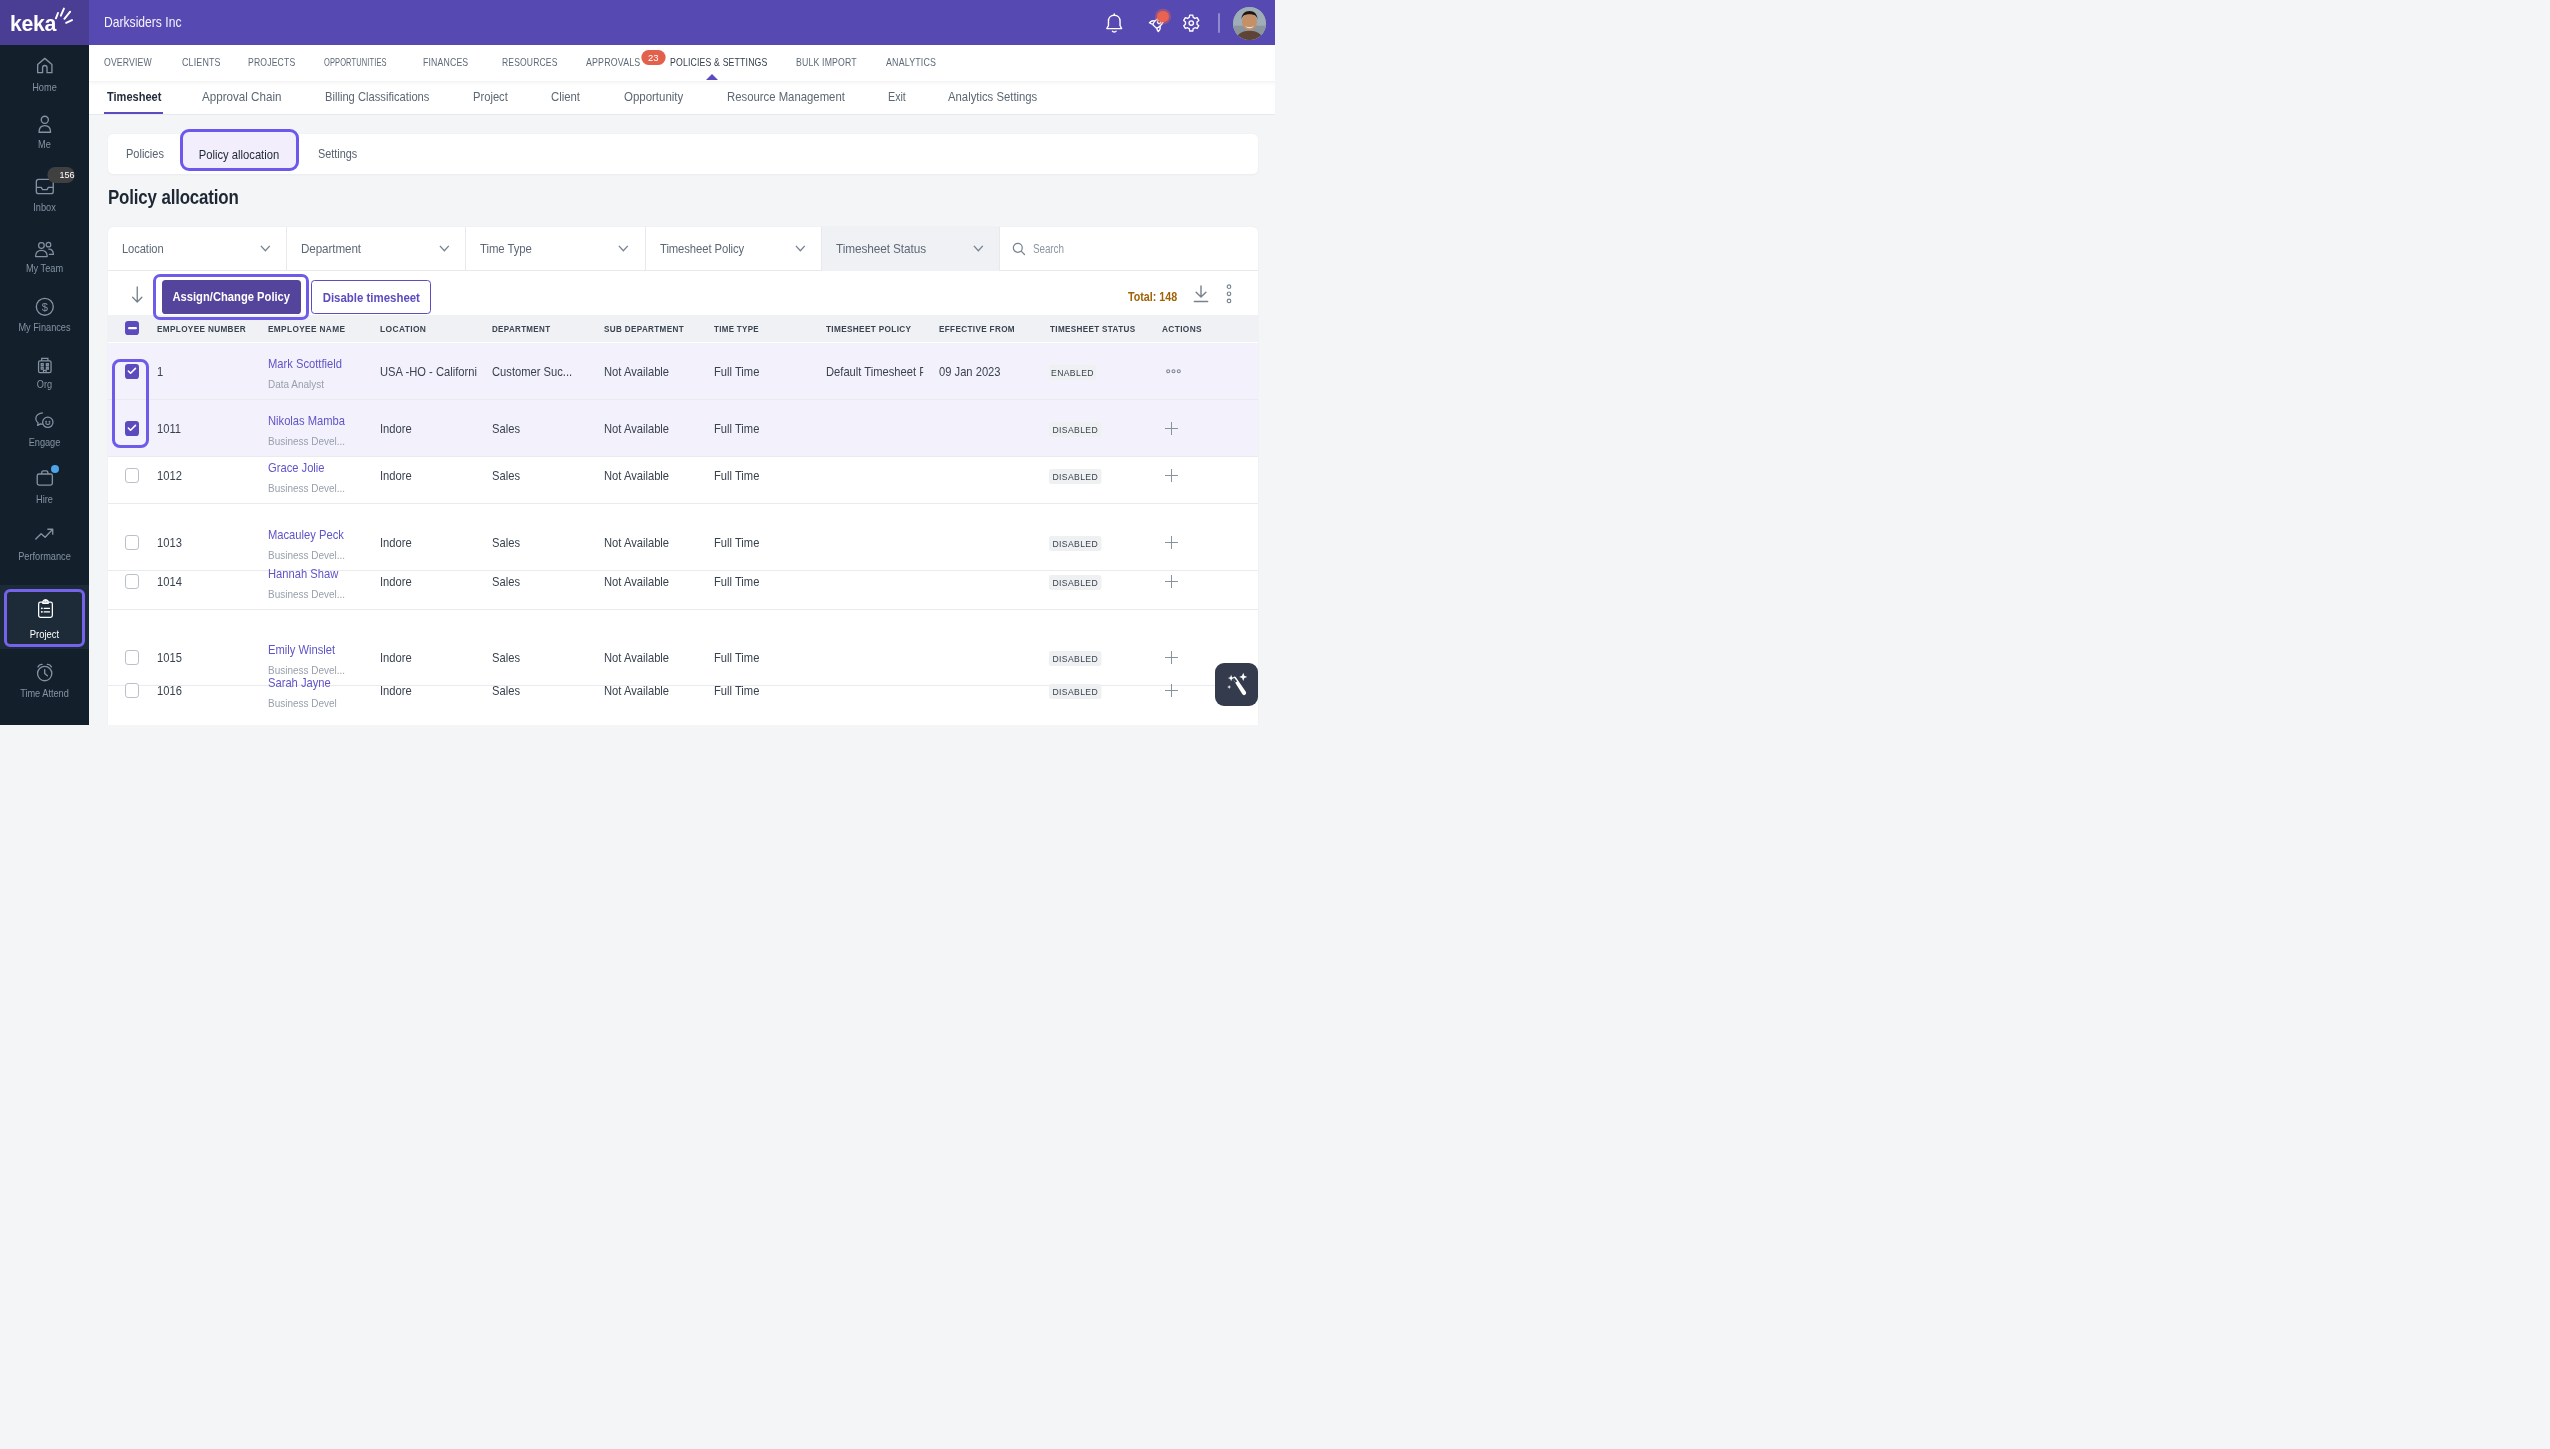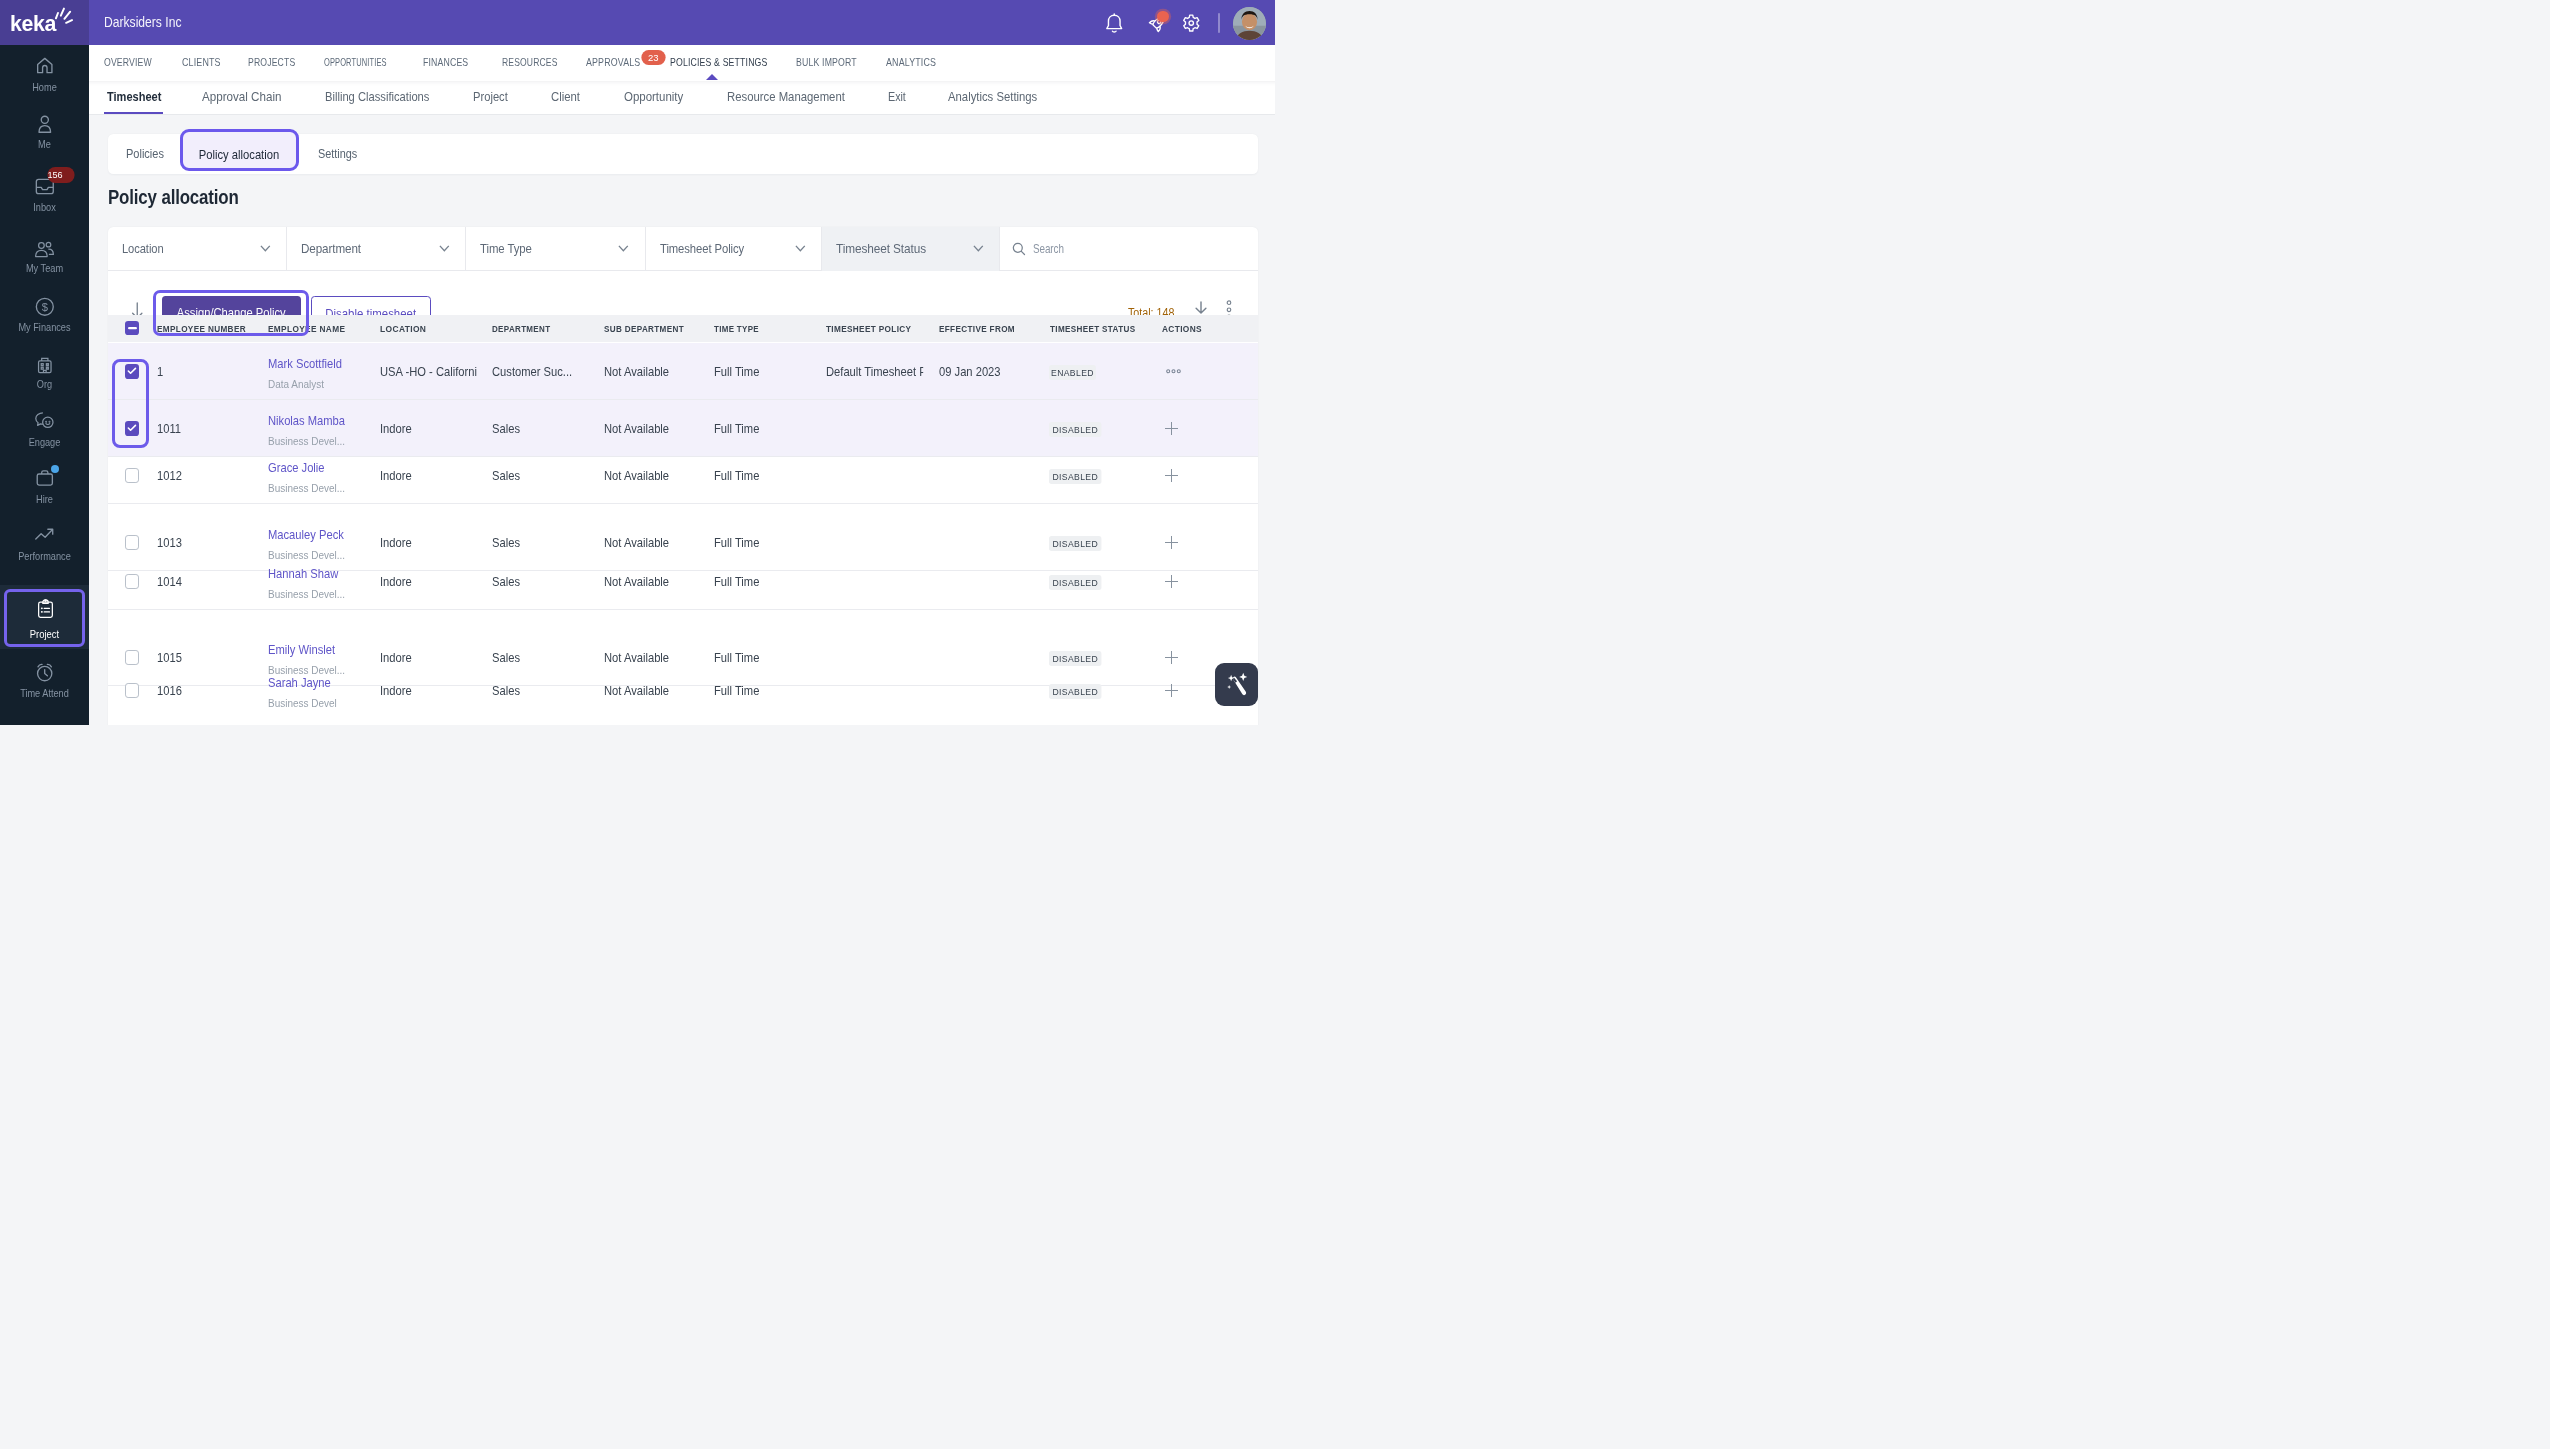--- a/index.html
+++ b/index.html
@@ -45,21 +45,21 @@
 #h1 { position:absolute; left:108px; top:187px; line-height:20.5px; font-size:20.5px; font-weight:700; color:#1e2835; letter-spacing:-0.2px; }
 
 
 #card { position:absolute; left:108px; top:227px; width:1150px; height:498px; background:#fff; border-radius:5.4px 5.4px 0 0; box-shadow:0 0.9px 1.8px rgba(40,50,70,0.06); }
 #filterrow { position:absolute; left:0; top:0; width:1150px; height:44px; border-bottom:0.9px solid #e8e9ed; }
 .fcell { position:absolute; top:0; height:44px; border-right:0.9px solid #e8e9ed; }
 .flabel { position:absolute; left:14.3px; top:0; height:44px; line-height:44px; font-size:13px; color:#5e6977; letter-spacing:-0.1px; }
 .chev { position:absolute; top:18px; width:10.7px; height:7.1px; }
 #statuscell { background:#eff1f4; }
 
-#btnrow { position:absolute; left:0; top:60px; width:1150px; height:45px; }
+#btnrow { position:absolute; left:0; top:44px; width:1150px; height:45px;font-weight:bold; }
 #assignring { position:absolute; left:45px; top:2.7px; z-index:5; width:156px; height:46px; border:3.6px solid #6d5bea; border-radius:7.1px; }
 #assignbtn { position:absolute; left:54px; top:9px; width:139px; height:34px; background:#54449c; border-radius:3.6px; color:#fff; font-size:13px; text-align:center; line-height:34px; }
 #disablebtn { position:absolute; left:203px; top:9px; width:120px; height:34px; background:#fff; border:0.9px solid #5b4cc0; border-radius:3.6px; color:#5b4cc0; font-size:13px; text-align:center; line-height:33px; }
 #totaltxt { position:absolute; left:1020px; top:9px; width:46px; height:34px; line-height:34px; font-size:12.5px; color:#a16207; white-space:nowrap; }
 
 
 #thead { position:absolute; left:0; top:88px; width:1150px; height:27px; background:#f0f1f4; }
 .th { position:absolute; top:0; height:27px; line-height:28px; font-size:9.4px; font-weight:700; color:#3a4450; letter-spacing:0.4px; white-space:nowrap; }
 .row { position:absolute; left:0; width:1150px; height:57px; border-bottom:0.9px solid #eaebef; }
 .row.sel { background:#f3f1fb; }
@@ -378,21 +378,21 @@
 <svg class="abs" style="left:35px;top:114px" width="19.6" height="19.6" viewBox="0 0 22 22">
   <circle cx="11" cy="6.5" r="4" fill="none" stroke="#8492a2" stroke-width="1.5"></circle>
   <path d="M4.5 20.5 C4.5 15.5 7 13 11 13 C15 13 17.5 15.5 17.5 20.5 Z" fill="none" stroke="#8492a2" stroke-width="1.5" stroke-linejoin="round"></path>
 </svg>
 <div class="sidelabel" style="left:0;top:138px">Me</div>
 
 <svg class="abs" style="left:35px;top:178px" width="19.6" height="17" viewBox="0 0 22 19">
   <rect x="1.5" y="1.5" width="19" height="16" rx="2.5" fill="none" stroke="#8492a2" stroke-width="1.5"></rect>
   <path d="M1.5 10.5 L7 10.5 L8.5 13 L13.5 13 L15 10.5 L20.5 10.5" fill="none" stroke="#8492a2" stroke-width="1.5" stroke-linejoin="round"></path>
 </svg>
-<div class="abs" style="left:47px;top:167px;width:28px;height:15.6px;background:#7f1d1d;border-radius:8px;color:#fff;font-size:9.4px;text-align:left;line-height:15.6px;transform:scaleX(0.97)">156</div>
+<div class="abs" style="left:47px;top:167px;width:28px;height:15.6px;background:#404040;border-radius:8px;color:#fff;font-size:9.4px;text-align:right;line-height:15.6px;transform:scaleX(0.97)">156</div>
 <div class="sidelabel" style="left:0;top:201px">Inbox</div>
 
 <svg class="abs" style="left:33px;top:241px" width="23" height="17" viewBox="0 0 26 19">
   <g fill="none" stroke="#8492a2" stroke-width="1.4">
     <circle cx="9.5" cy="5" r="3.2"></circle>
     <circle cx="17.5" cy="4" r="2.6"></circle>
     <path d="M3 17.5 C3 13 5.5 10.5 9.5 10.5 C13.5 10.5 16 13 16 17.5 Z" stroke-linejoin="round"></path>
     <path d="M18.5 15 L23 15 C23 11 21 9 17.8 9" stroke-linecap="round"></path>
   </g>
 </svg>

